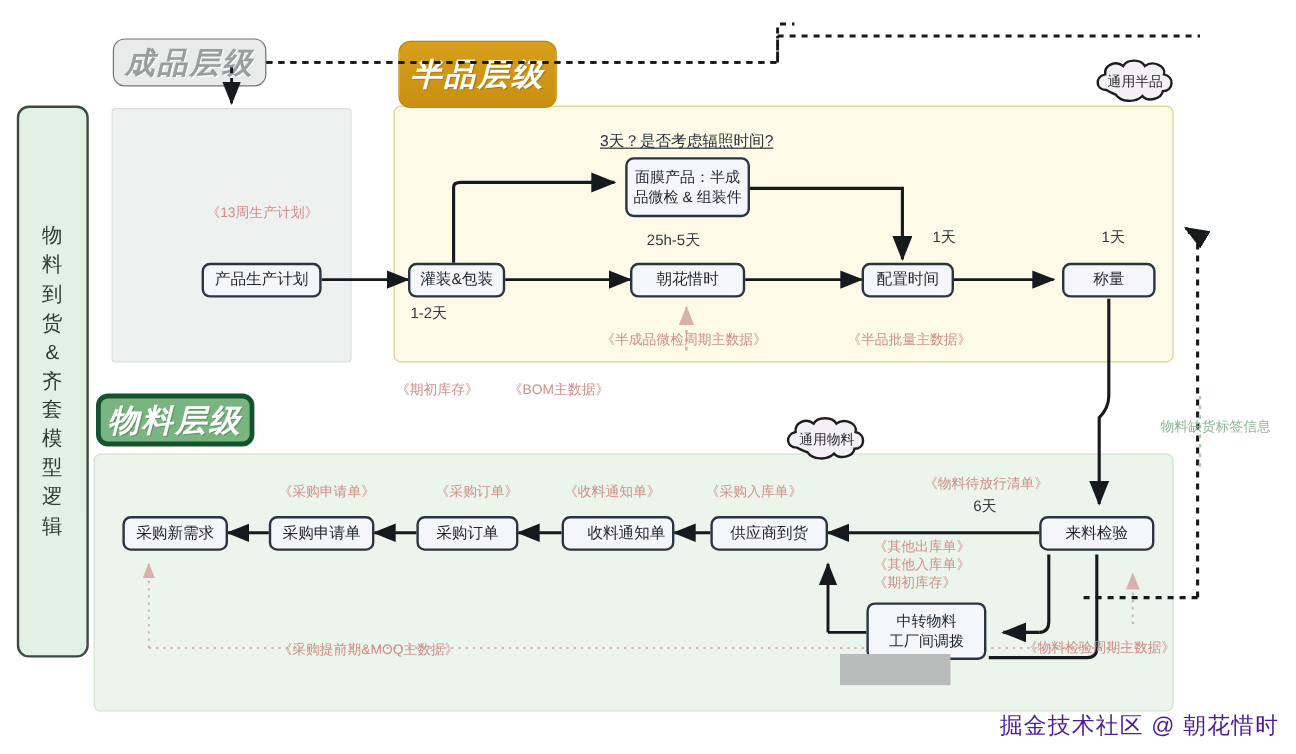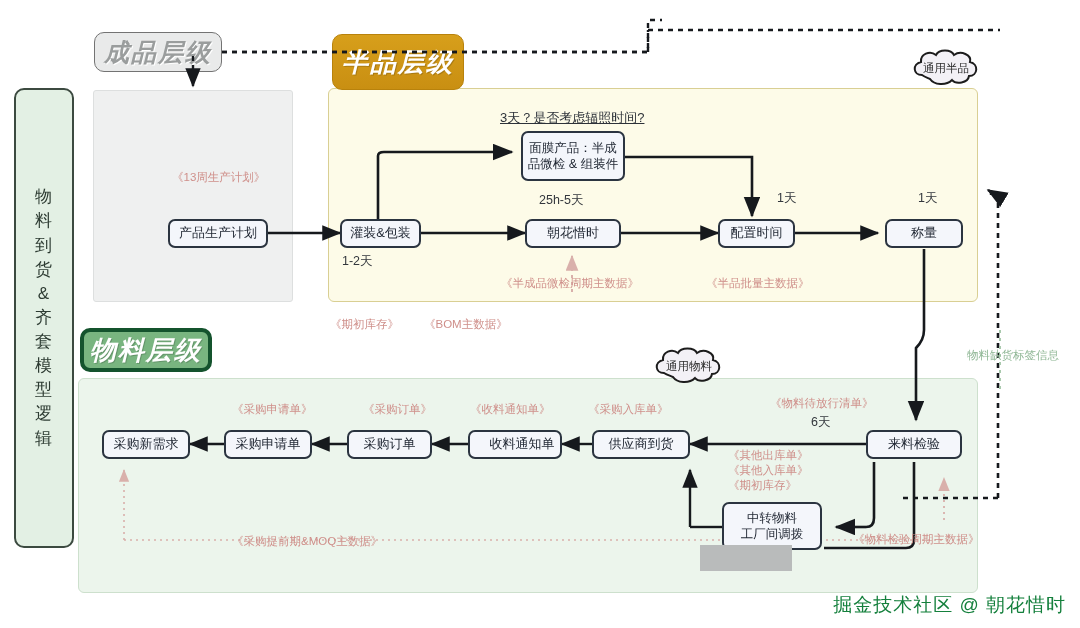--- a/index.html
+++ b/index.html
@@ -165,21 +165,21 @@
     left: 0; top: 0;
     width: 1080px; height: 628px;
     pointer-events: none;
   }
 
   
   .watermark {
     position: absolute;
     right: 14px; bottom: 10px;
     font-size: 19px;
-    color: #15803d;
+    color: #4c1d95;
     letter-spacing: 1px;
     white-space: nowrap;
   }
   .grey-smudge {
     position: absolute;
     left: 700px; top: 545px;
     width: 92px; height: 26px;
     background: #b9bbbb;
   }
 </style>

